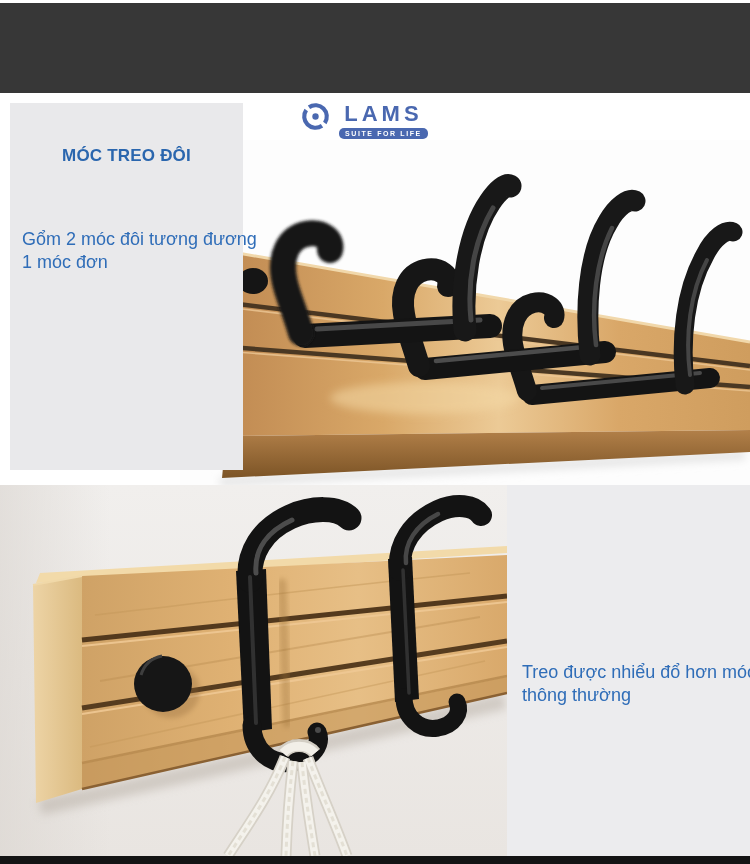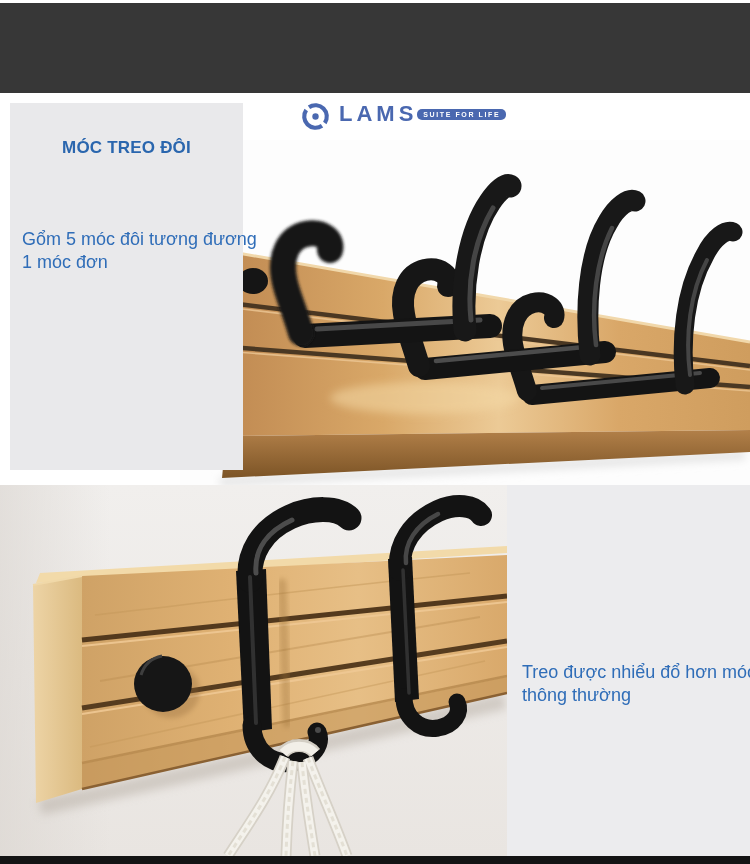--- a/index.html
+++ b/index.html
@@ -8,29 +8,29 @@
     overflow:hidden;font-family:"Liberation Sans","DejaVu Sans",sans-serif;
   }
   .topbar{position:absolute;left:0;top:3px;width:750px;height:90px;background:#373737;}
   .bottombar{position:absolute;left:0;top:856px;width:750px;height:8px;background:#141414;}
 
   .photo1{position:absolute;left:180px;top:140px;width:570px;height:345px;}
   .photo2{position:absolute;left:0;top:485px;width:507px;height:371px;}
 
   .logo{position:absolute;left:299px;top:100px;display:flex;align-items:flex-start;gap:7px;}
   .logo-icon{width:33px;height:33px;}
-  .logo-txt{display:flex;flex-direction:row;align-items:center;}
+  .logo-txt{display:flex;flex-direction:column;align-items:center;}
   .logo-name{font-size:22px;font-weight:700;letter-spacing:4px;color:#4a68b0;line-height:1;margin-top:3px;}
   .logo-tag{margin-top:3px;background:#4a68b0;color:#ffffff;font-size:7px;font-weight:700;
     letter-spacing:1.6px;padding:2px 6px;border-radius:5px;white-space:nowrap;}
 
   .panel{position:absolute;}
   .panel-top{left:10px;top:103px;width:233px;height:367px;background:#e9e9eb;}
   .panel-bottom{left:507px;top:485px;width:243px;height:371px;background:#ececee;}
-  .panel-heading{margin:4px;position:absolute;left:0;right:0;top:31px;text-align:center;
+  .panel-heading{margin:12px;position:absolute;left:0;right:0;top:31px;text-align:center;
     font-size:17px;font-weight:700;color:#2a66ae;letter-spacing:.2px;}
   .panel-body{margin:0;position:absolute;font-size:18px;line-height:1.28;color:#2f6db8;font-weight:400;}
   .panel-top .panel-body{left:12px;top:125px;}
   .panel-bottom .panel-body{left:15px;top:176px;}
   .ln{display:block;white-space:nowrap;}
 </style>
 </head>
 <body>
 
 <div class="canvas">
@@ -107,21 +107,21 @@
     </svg>
     <div class="logo-txt">
       <div class="logo-name">LAMS</div>
       <div class="logo-tag">SUITE FOR LIFE</div>
     </div>
   </div>
 
   <div class="panel panel-top">
     <h2 class="panel-heading">MÓC TREO ĐÔI</h2>
     <p class="panel-body">
-      <span class="ln">Gổm 5 móc đôi tương đương</span>
+      <span class="ln">Gổm 2 móc đôi tương đương</span>
       <span class="ln">1 móc đơn</span>
     </p>
   </div>
 
   <svg class="photo2" viewBox="0 0 507 371" preserveAspectRatio="none">
     <defs>
       <linearGradient id="p2wall" x1="0" y1="0" x2="0" y2="1">
         <stop offset="0" stop-color="#f1efed"></stop>
           <stop offset="1" stop-color="#e9e5e1"></stop>
       </linearGradient>

